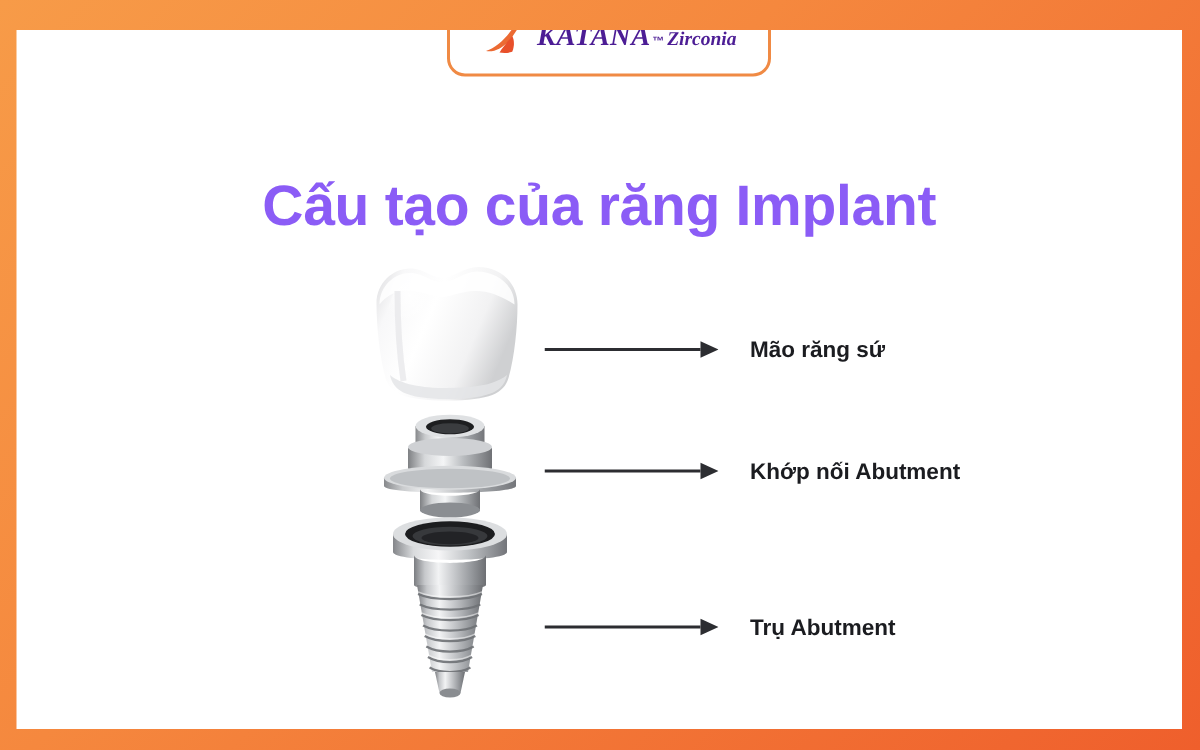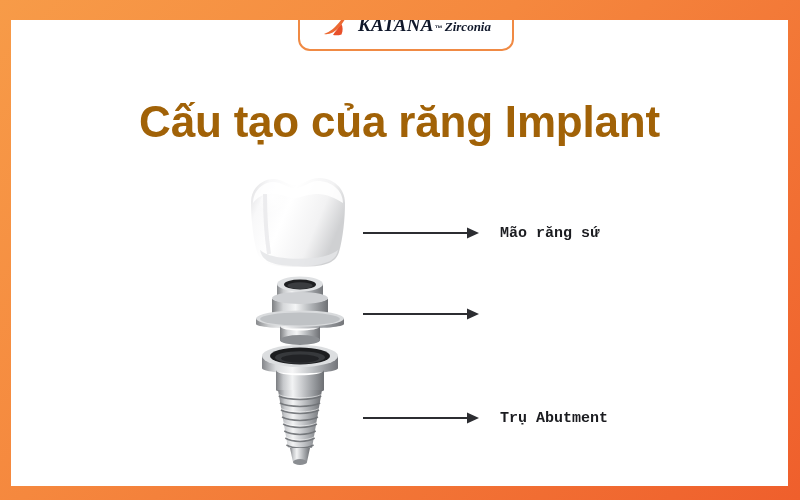--- a/index.html
+++ b/index.html
@@ -18,39 +18,39 @@
   }
 
   
   .logo-card{
     position:absolute;left:287px;top:-21px;width:216px;height:52px;
     background:#ffffff;border:2px solid #f08a44;border-radius:12px;
     display:flex;align-items:center;justify-content:center;gap:6px;
     box-sizing:border-box;
   }
   .logo-mark{width:30px;height:26px;display:block;flex:0 0 auto;margin-right:1px;}
-  .logo-words{display:flex;align-items:baseline;color:#0f172a;white-space:nowrap;}
+  .logo-words{display:flex;align-items:baseline;color:#4c1d95;white-space:nowrap;}
   .logo-katana{
     font-family:"Liberation Serif","DejaVu Serif",serif;
     font-style:italic;font-weight:bold;font-size:19px;letter-spacing:.3px;
   }
   .logo-tm{font-size:8px;font-weight:bold;vertical-align:super;margin:0 2px 0 1px;}
   .logo-zirc{
     font-family:"Liberation Serif","DejaVu Serif",serif;
     font-style:italic;font-weight:bold;font-size:13px;
   }
 
   
   .title{
-    position:absolute;left:0;right:0;top:77px;text-align:center;
-    font-size:44px;font-weight:bold;color:#a16207;letter-spacing:-.2px;
+    position:absolute;left:0;right:0;top:97px;text-align:center;
+    font-size:38px;font-weight:bold;color:#8b5cf6;letter-spacing:-.2px;
   }
 
   
-  .diagram{position:absolute;left:0;top:0;width:100%;height:100%;font-family:Liberation Mono, monospace;}
+  .diagram{position:absolute;left:0;top:0;width:100%;height:100%;}
   .part{position:absolute;}
   .crown{left:228px;top:152px;width:118px;height:100px;}
   .abutment{left:239px;top:252px;width:100px;height:78px;}
   .implant{left:239px;top:324px;width:100px;height:124px;}
 
   .arrow{position:absolute;height:14px;}
   .arrow svg{display:block;}
   .arrow-1{left:352px;top:206px;width:116px;}
   .arrow-2{left:352px;top:287px;width:116px;}
   .arrow-3{left:352px;top:391px;width:116px;}
@@ -213,17 +213,18 @@
         </svg>
       </div>
       <div class="arrow arrow-3">
         <svg viewBox="0 0 116 14" width="116" height="14">
           <line x1="0" y1="7" x2="104" y2="7" stroke="#2c2d31" stroke-width="2"></line>
           <path d="M104 1.5 L116 7 L104 12.5 Z" fill="#2c2d31"></path>
         </svg>
       </div>
 
       <div class="label label-1">Mão răng sứ</div>
+      <div class="label label-2">Khớp nối Abutment</div>
       <div class="label label-3">Trụ Abutment</div>
 
     </div>
   </div>
 </div>
 
 </body></html>

